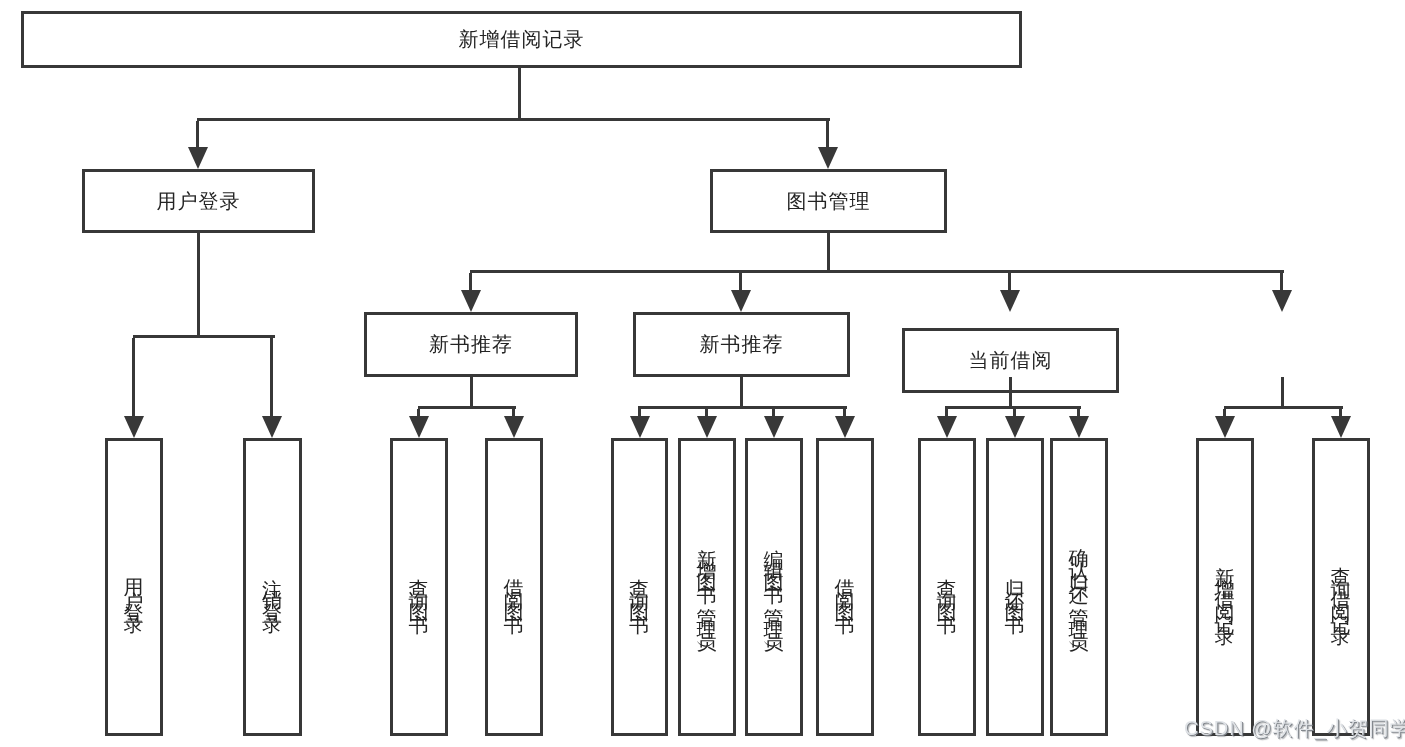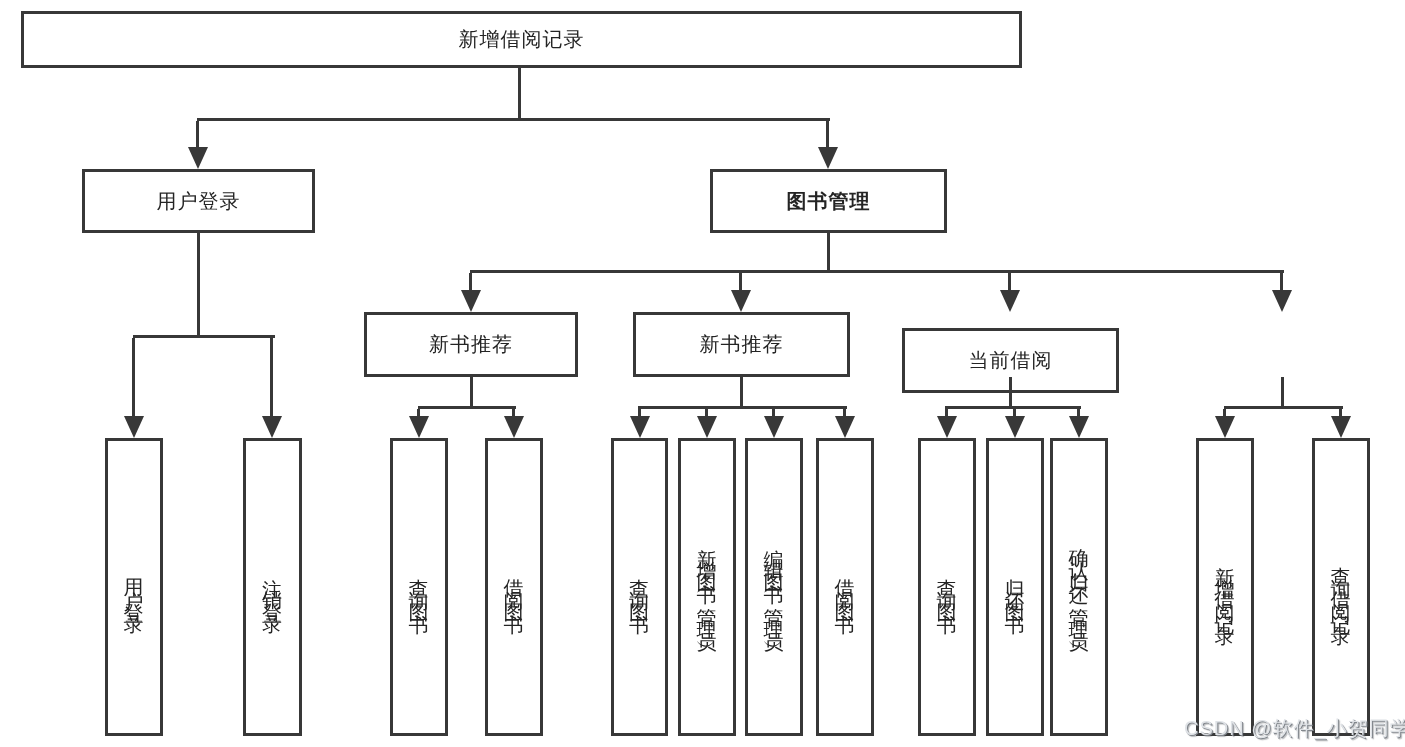--- a/index.html
+++ b/index.html
@@ -64,21 +64,21 @@
     <div class="head"></div>
   </div>
   <div class="arrow" style="left:818px;top:121px;height:48px;">
     <div class="stem"></div>
     <div class="head"></div>
   </div>
 
   <div class="box" style="left:82px;top:169px;width:233px;height:64px;">
     <span class="hlabel">用户登录</span>
   </div>
-  <div class="box" style="left:710px;top:169px;width:237px;height:64px;font-weight:bold;">
+  <div class="box" style="left:710px;top:169px;width:237px;height:64px;">
     <span class="hlabel">图书管理</span>
   </div>
 
   <div class="vline" style="left:197px;top:233px;height:102px;"></div>
   <div class="hline" style="left:133px;top:335px;width:142px;"></div>
   <div class="arrow" style="left:124px;top:338px;height:100px;">
     <div class="stem"></div>
     <div class="head"></div>
   </div>
   <div class="arrow" style="left:262px;top:338px;height:100px;">

